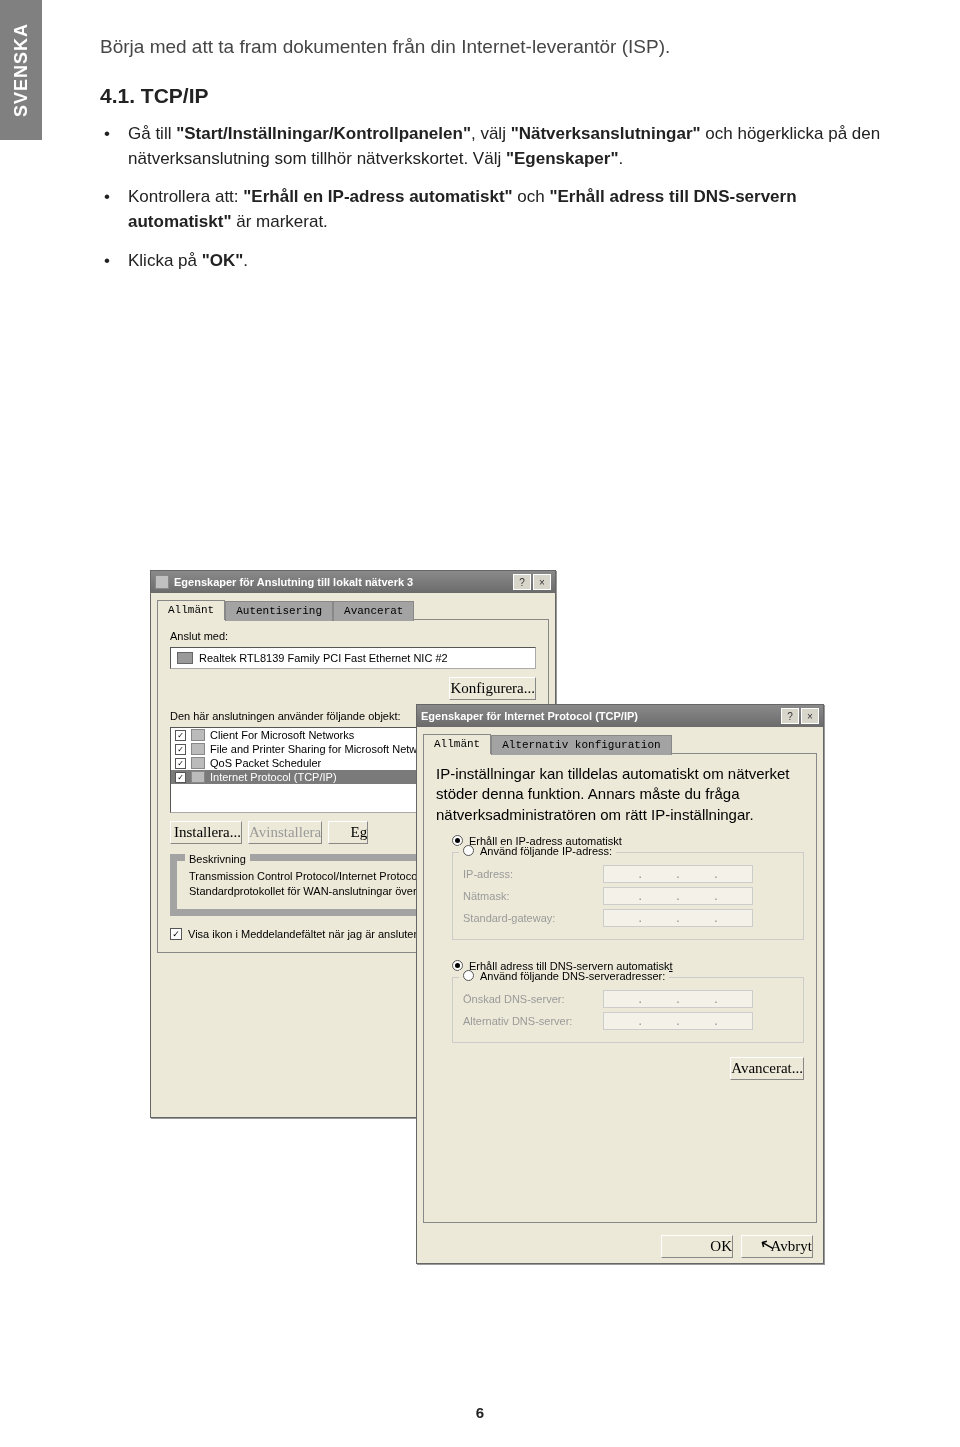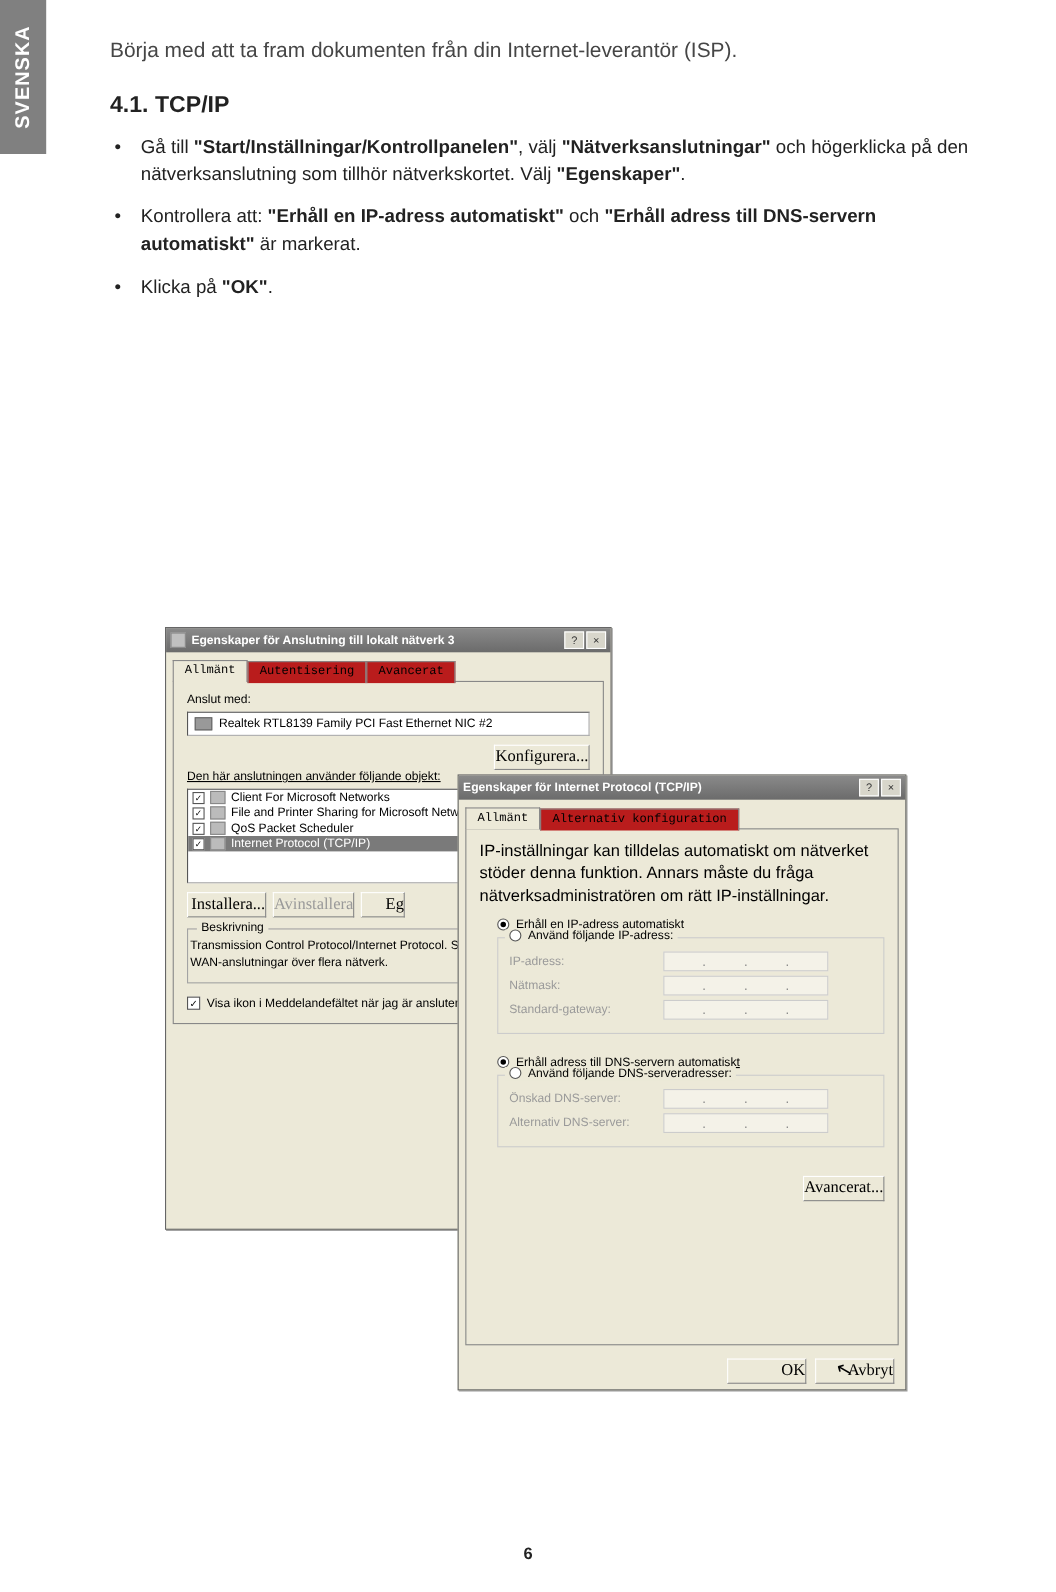--- a/index.html
+++ b/index.html
@@ -17,35 +17,35 @@
   .screenshots { position: absolute; left: 150px; top: 570px; width: 800px; height: 740px; }
   .win { position: absolute; background: #ece9d8; border: 1px solid #666; font-family: Tahoma, Arial, sans-serif; font-size: 11px; color: #000; box-shadow: 1px 1px 0 #999; }
   .win1 { left: 0; top: 0; width: 406px; height: 548px; }
   .win2 { left: 266px; top: 134px; width: 408px; height: 560px; }
   .titlebar { height: 22px; background: linear-gradient(to bottom, #8a8a8a, #6b6b6b); color: #fff; display: flex; align-items: center; padding: 0 4px; font-size: 11px; font-weight: bold; }
   .titlebar .t-icon { width: 14px; height: 14px; background: #c0c0c0; margin-right: 5px; border: 1px solid #888; }
   .titlebar .t-title { flex: 1; }
   .titlebar .t-btn { width: 18px; height: 16px; background: #d8d6cb; border: 1px solid #fff; color: #333; font-size: 10px; display: flex; align-items: center; justify-content: center; margin-left: 2px; font-weight: normal; }
   .tabs { display: flex; padding: 6px 6px 0 6px; gap: 0; font-family: Liberation Mono, monospace; }
   .tab { background: #ece9d8; border: 1px solid #888; border-bottom: none; padding: 3px 10px 4px; font-size: 11px; position: relative; top: 1px; }
-  .tab.inactive { background: #b91c1c; top: 2px; }
+  .tab.inactive { background: #a3a3a3; top: 2px; }
   .tabbody { margin: 0 6px 6px; border: 1px solid #888; background: #ece9d8; padding: 10px 12px 12px; }
   .label { font-size: 11px; margin-bottom: 5px; display: block; }
   .adapter-box { background: #fff; border: 1px inset #aaa; padding: 4px 6px; display: flex; align-items: center; gap: 6px; font-size: 11px; }
   .adapter-box .aicon { width: 16px; height: 12px; background: #999; border: 1px solid #666; }
   .btn { background: #ece9d8; border: 1px solid #888; border-top-color: #fff; border-left-color: #fff; padding: 2px 0; font-size: 15px; font-family: Tahoma; min-width: 72px; text-align: right; }
   .btn.disabled { color: #9a9a9a; }
   .row-right { display: flex; justify-content: flex-end; margin-top: 8px; }
   .listbox { background: #fff; border: 1px inset #aaa; height: 86px; overflow: hidden; margin: 4px 0 8px; }
   .listitem { display: flex; align-items: center; gap: 5px; padding: 1px 4px; font-size: 11px; }
   .listitem.sel { background: #7a7a7a; color: #fff; }
   .listitem .chk { width: 11px; height: 11px; border: 1px solid #555; background: #fff; font-size: 8px; line-height: 9px; text-align: center; color: #000; }
   .listitem .iicon { width: 14px; height: 12px; background: #bbb; border: 1px solid #888; }
   .btnrow { display: flex; gap: 6px; }
-  .fieldset { border: 1px solid #a3a3a3; padding: 8px 2px 10px; margin-top: 10px; position: relative; }
+  .fieldset { border: 7px solid #a3a3a3; padding: 8px 12px 10px; margin-top: 10px; position: relative; }
   .fieldset .legend { position: absolute; top: -8px; left: 8px; background: #ece9d8; padding: 0 4px; font-size: 11px; }
   .desc { font-size: 11px; line-height: 1.35; }
   .chkline { display: flex; align-items: center; gap: 6px; margin-top: 12px; font-size: 11px; }
   .chkline .chk { width: 12px; height: 12px; border: 1px solid #555; background: #fff; font-size: 9px; line-height: 10px; text-align: center; }
   .bottombtns { display: flex; justify-content: flex-end; gap: 8px; padding: 6px 10px 8px; }
 
   .win2 .para { font-size: 15px; line-height: 1.35; margin-bottom: 10px; }
   .radio-group { padding-left: 16px; }
   .radioline { display: flex; align-items: center; gap: 6px; font-size: 11px; margin: 5px 0; }
   .radio { width: 11px; height: 11px; border: 1px solid #555; border-radius: 50%; background: #fff; display: flex; align-items: center; justify-content: center; }
@@ -97,21 +97,21 @@
     </div>
     <div class="tabbody">
       <span class="label">Anslut med:</span>
       <div class="adapter-box">
         <span class="aicon"></span>
         <span>Realtek RTL8139 Family PCI Fast Ethernet NIC #2</span>
       </div>
       <div class="row-right">
         <button class="btn">Konfigurera...</button>
       </div>
-      <span class="label" style="text-decoration:underline;">Den här anslutningen använder följande objekt:</span>
+      <span class="label" style="margin-top:10px;">Den här anslutningen använder följande objekt:</span>
       <div class="listbox">
         <div class="listitem">
             <span class="chk">✓</span>
             <span class="iicon"></span>
             <span>Client For Microsoft Networks</span>
           </div>
         <div class="listitem">
             <span class="chk">✓</span>
             <span class="iicon"></span>
             <span>File and Printer Sharing for Microsoft Networks</span>
@@ -222,21 +222,21 @@
         <div class="fieldline">
             <span class="flabel">Alternativ DNS-server:</span>
             <span class="ipbox">
               <span>.</span>
               <span>.</span>
               <span>.</span>
             </span>
           </div>
       </div>
 
-      <div class="row-right" style="margin-top:26px;">
+      <div class="row-right" style="margin-top:14px;">
         <button class="btn">Avancerat...</button>
       </div>
     </div>
     <div class="bottombtns">
       <button class="btn">OK</button>
       <button class="btn">Avbryt</button>
     </div>
   </div>
 
   <div class="cursor">↖</div>

